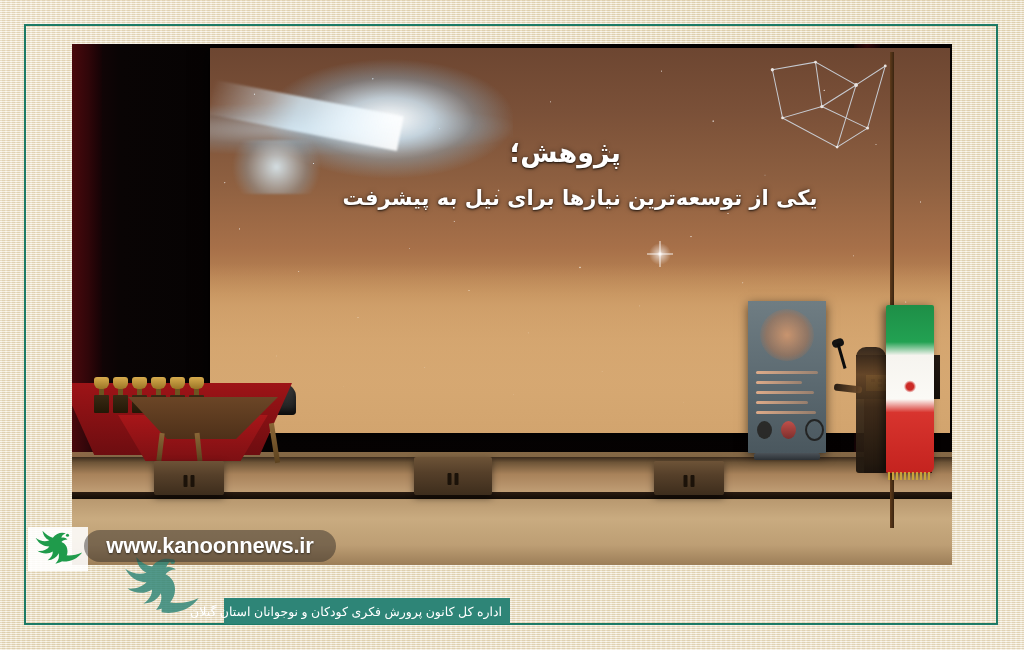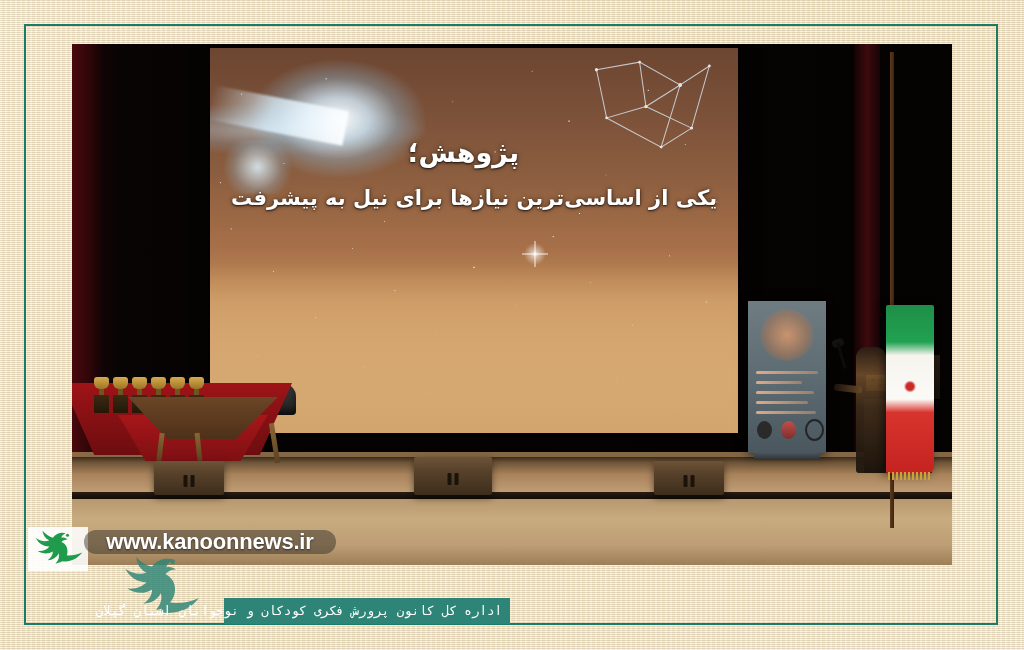--- a/index.html
+++ b/index.html
@@ -41,21 +41,21 @@
     position:absolute;left:0;top:0;width:30px;height:460px;
     background:linear-gradient(90deg,#49090d,#300609 55%,#140305);
   }
   .curtain-right{
     position:absolute;right:72px;top:0;width:26px;height:470px;
     background:linear-gradient(90deg,#120305,#3d0a0d 50%,#160406);
   }
 
   
   .screen-frame{
-    position:absolute;left:138px;top:4px;width:528px;height:385px;
+    position:absolute;left:138px;top:4px;width:740px;height:385px;
     background:#737373;box-sizing:border-box;
     box-shadow:0 2px 16px rgba(0,0,0,.8);
   }
   .screen{
     position:relative;width:100%;height:100%;overflow:hidden;
     background:
       linear-gradient(180deg,
         #6d4631 0%, #7a5038 16%, #8d5f40 34%,
         #a77049 52%, #c08c58 64%, #cf9e68 76%, #d6a972 92%, #d3a570 100%);
   }
@@ -311,21 +311,21 @@
   .bird-lg{
     position:absolute;left:112px;top:549px;width:96px;height:76px;
     opacity:.82;pointer-events:none;
   }
   .logo-chip{
     position:absolute;left:28px;top:527px;width:60px;height:44px;
     background:rgba(255,255,255,.88);
     display:flex;align-items:center;justify-content:center;
   }
   .url-pill{
-    position:absolute;left:84px;top:530px;width:252px;height:24px;
+    position:absolute;left:84px;top:530px;width:252px;height:32px;
     background:rgba(40,36,34,.45);
     border-radius:16px;
     display:flex;align-items:center;justify-content:center;
   }
   .url-pill span{
     color:#ffffff;font-weight:bold;font-size:22px;letter-spacing:-.2px;
     text-shadow:0 1px 2px rgba(0,0,0,.55);
     font-family:"Liberation Sans", sans-serif;
   }
   .credit{
@@ -334,21 +334,21 @@
     text-shadow:0 1px 3px rgba(0,0,0,.35);
     font-family:"Liberation Sans", sans-serif;
   }
   .org-bar{
     position:absolute;left:224px;top:598px;width:286px;height:26px;
     background:#2e8577;display:flex;align-items:center;justify-content:flex-end;
     padding-right:8px;box-sizing:border-box;
   }
   .org-bar span{
     color:#ffffff;font-size:12.5px;direction:rtl;
-    font-family:Liberation Mono, monospace;white-space:nowrap;
+    font-family:Liberation Sans, sans-serif;white-space:nowrap;
   }
 </style>
 </head>
 <body>
 
 <div id="page">
 
   <div id="frame-rule"></div>
 
   <div id="photo">
@@ -385,21 +385,21 @@
                 <circle cx="120" cy="150" r="2.2"></circle>
             </g>
           </svg>
         </div>
 
         <div class="screen-wash"></div>
         <div class="bright-star"></div>
 
         <div class="slide-text">
           <div class="slide-title">پژوهش؛</div>
-          <div class="slide-line l1">یکی از اساسی‌ترین نیازها برای نیل به پیشرفت</div>
+          <div class="slide-line l1">یکی از توسعه‌ترین نیازها برای نیل به پیشرفت</div>
         </div>
       </div>
     </div>
 
     <div class="stage-wall"></div>
     <div class="stage-floor"></div>
     <div class="stage-lip"></div>
     <div class="floor-front"></div>
 
     <div class="chair c1"></div>

